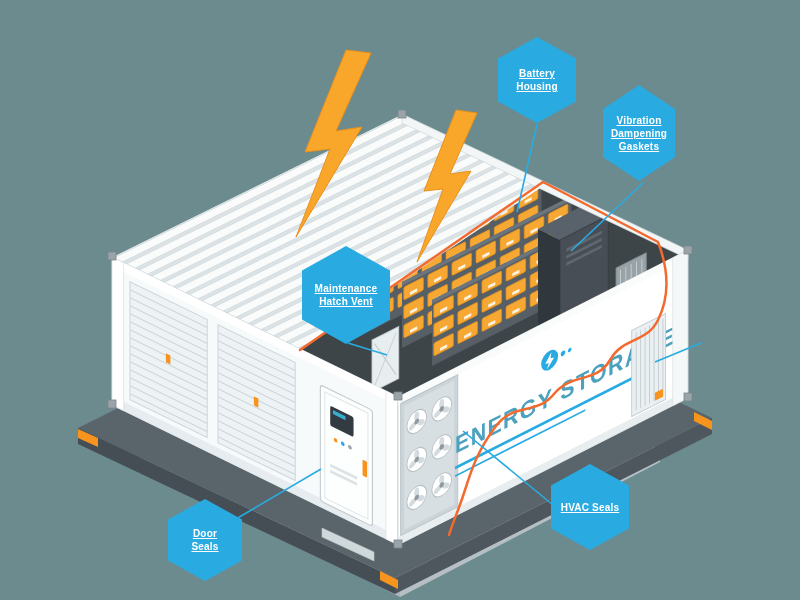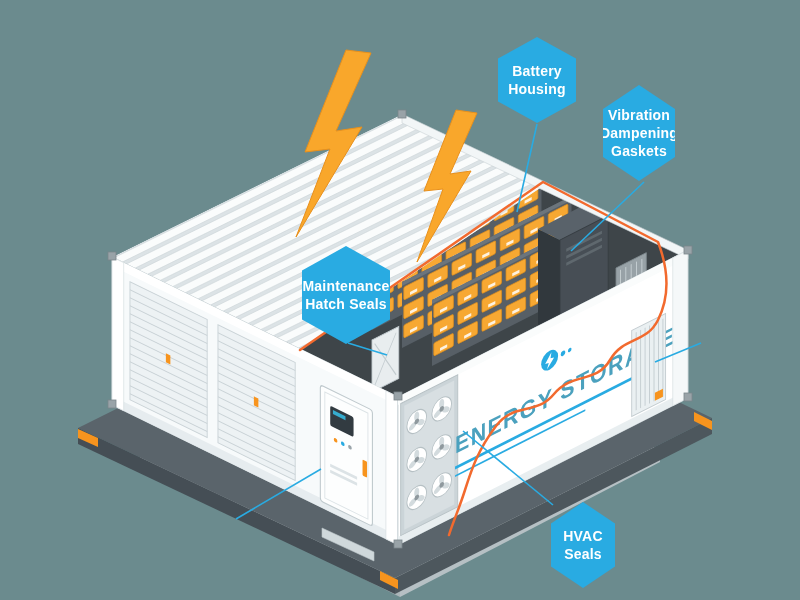--- a/index.html
+++ b/index.html
@@ -7,22 +7,22 @@
   #stage{position:relative;width:800px;height:600px;background:#6B8B8E;overflow:hidden;}
   #scene-svg{position:absolute;left:0;top:0;}
   .hex{
     position:absolute;
     background:#29ABE2;
     clip-path:polygon(50% 0,100% 25%,100% 75%,50% 100%,0 75%,0 25%);
     display:flex;align-items:center;justify-content:center;
     text-align:center;
   }
   .hex-label{
-    color:#ffffff;font-weight:bold;font-size:14px;line-height:1.3;
-    white-space:pre-line;letter-spacing:.2px;
+    color:#ffffff;font-weight:bold;font-size:10px;line-height:1.3;
+    white-space:pre-line;letter-spacing:.2px;text-decoration:underline;
   }
 </style>
 </head>
 <body>
 
 <div id="stage">
 
 <svg id="scene-svg" width="800" height="600" viewBox="0 0 800 600">
   <defs>
     <g id="mod">
@@ -255,21 +255,25 @@
 
 <div class="hex" style="left:603px;top:85px;width:72px;height:96px">
   <span class="hex-label">Vibration
 Dampening
 Gaskets</span>
 </div>
 
 
 <div class="hex" style="left:302px;top:246px;width:88px;height:98px">
   <span class="hex-label">Maintenance
-Hatch Seals</span>
-</div>
-
-<div class="hex" style="left:551px;top:502px;width:64px;height:86px">
+Hatch Vent</span>
+</div>
+
+<div class="hex" style="left:551px;top:464px;width:78px;height:86px">
   <span class="hex-label">HVAC Seals</span>
 </div>
 
+<div class="hex" style="left:168px;top:499px;width:74px;height:82px">
+  <span class="hex-label">Door
+Seals</span>
+</div>
 
 </div>
 
 </body></html>

